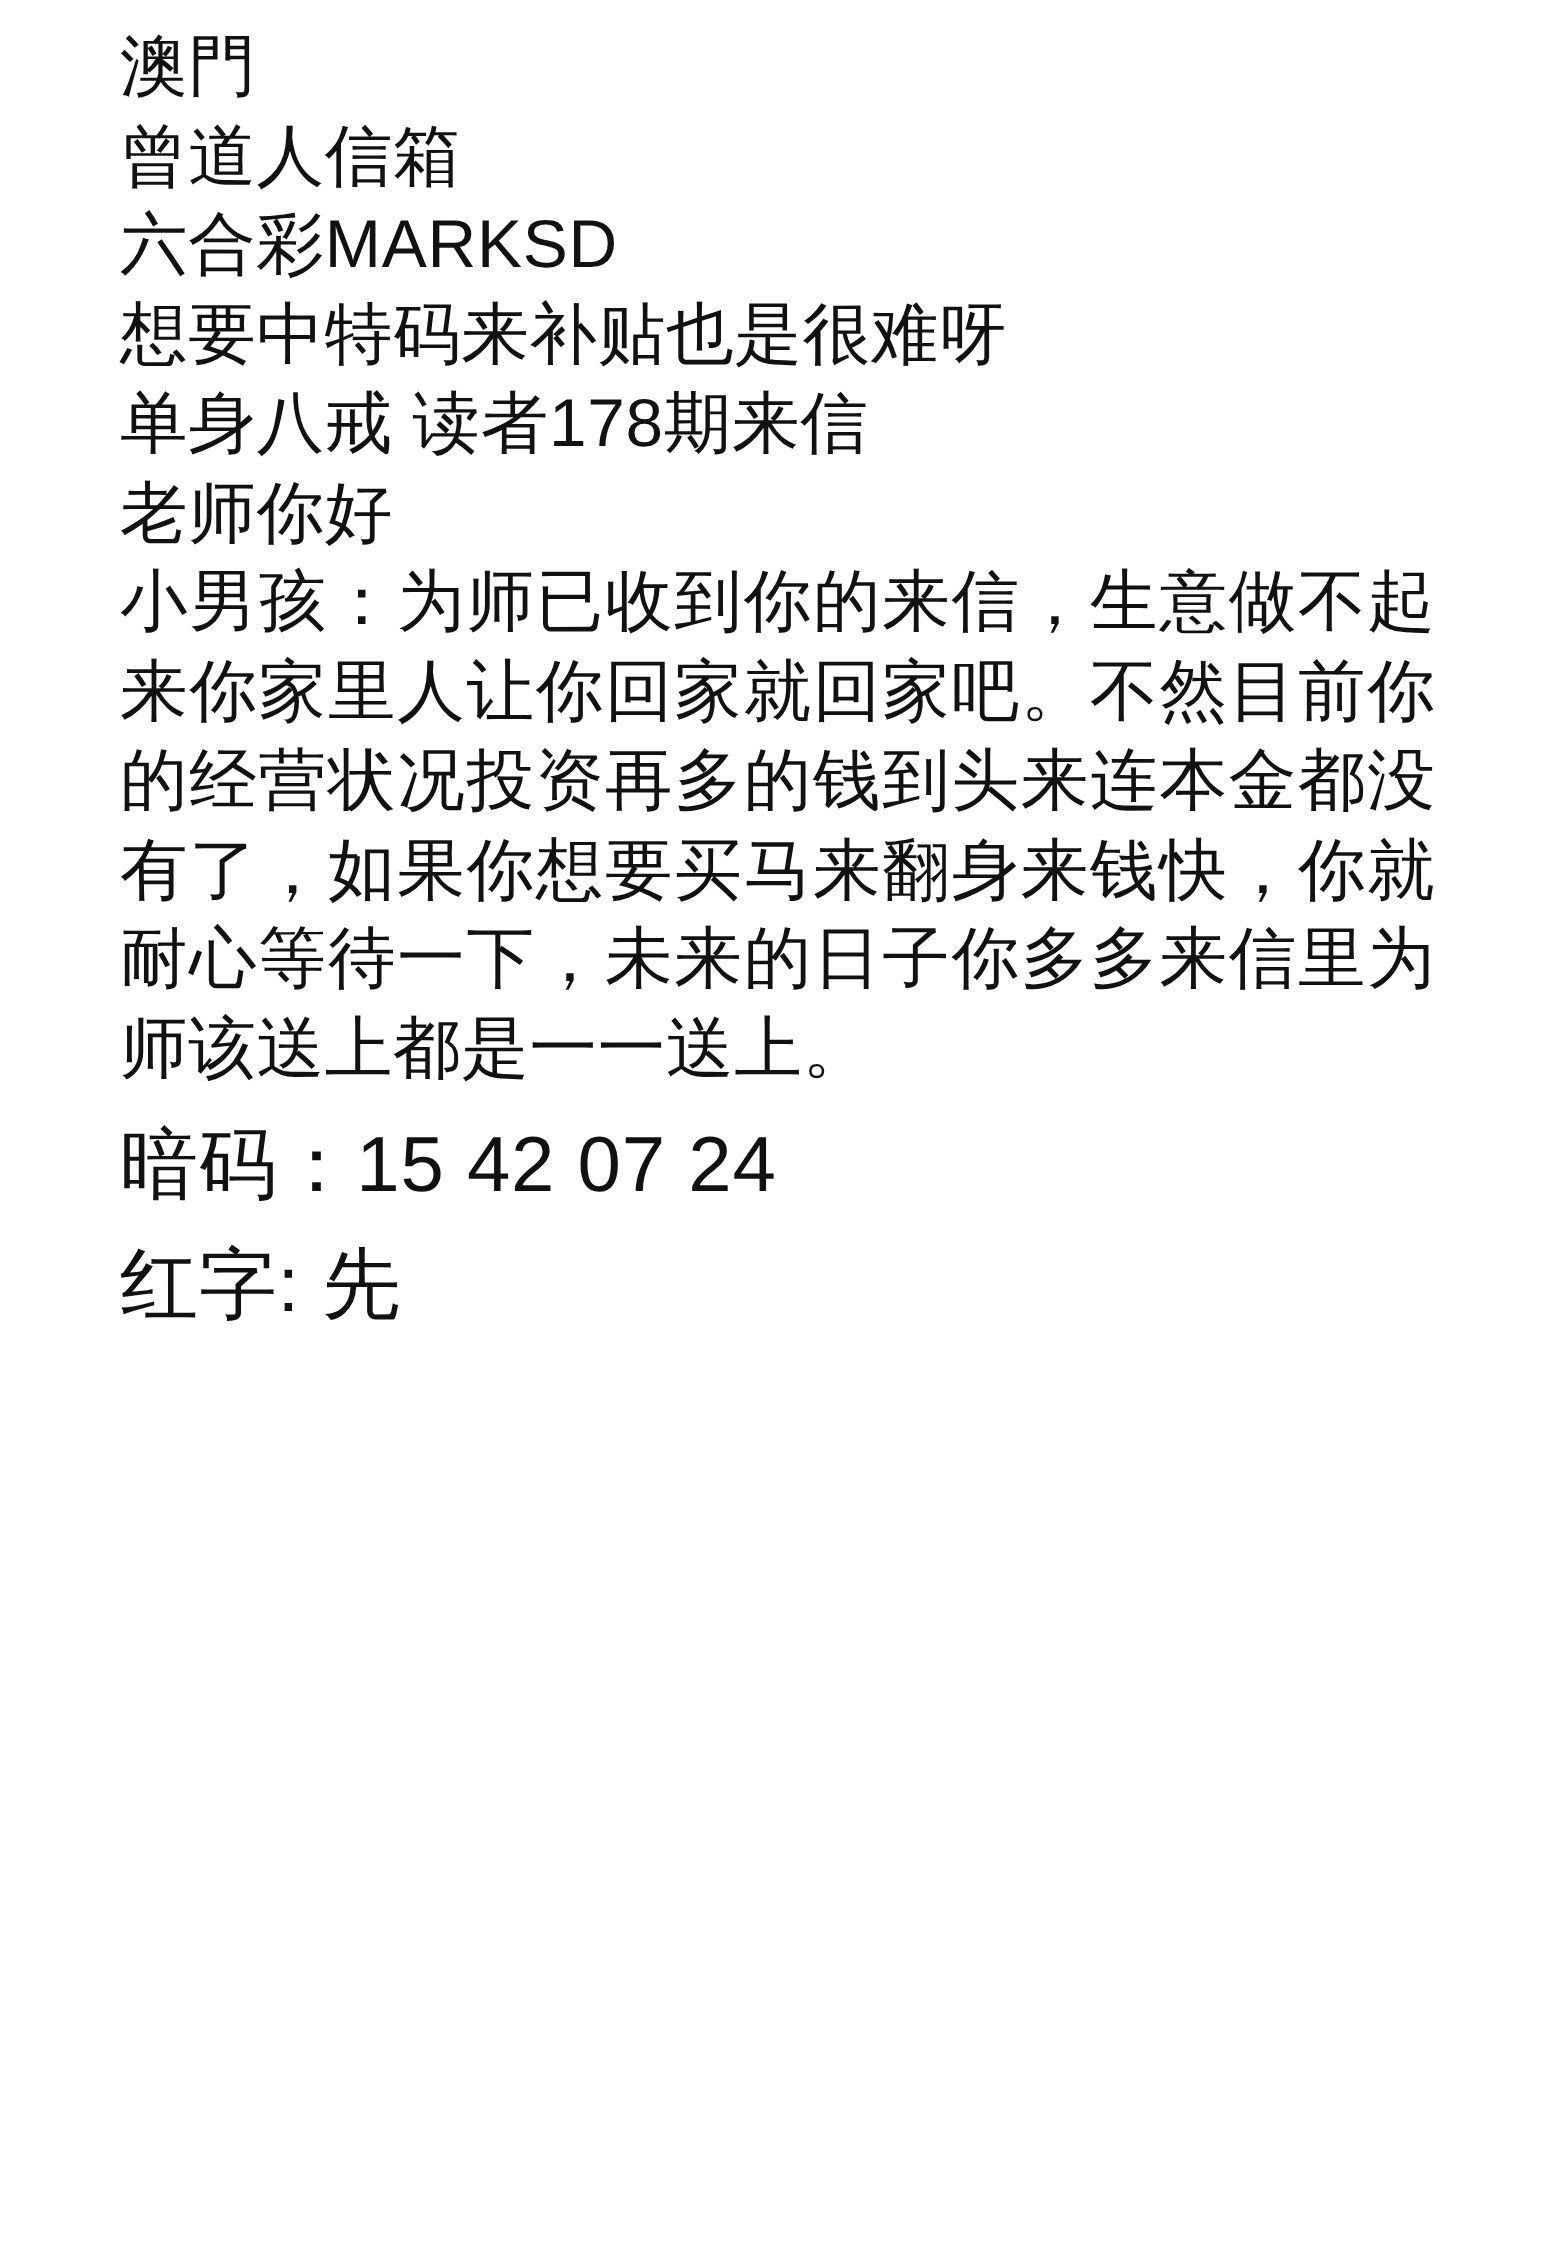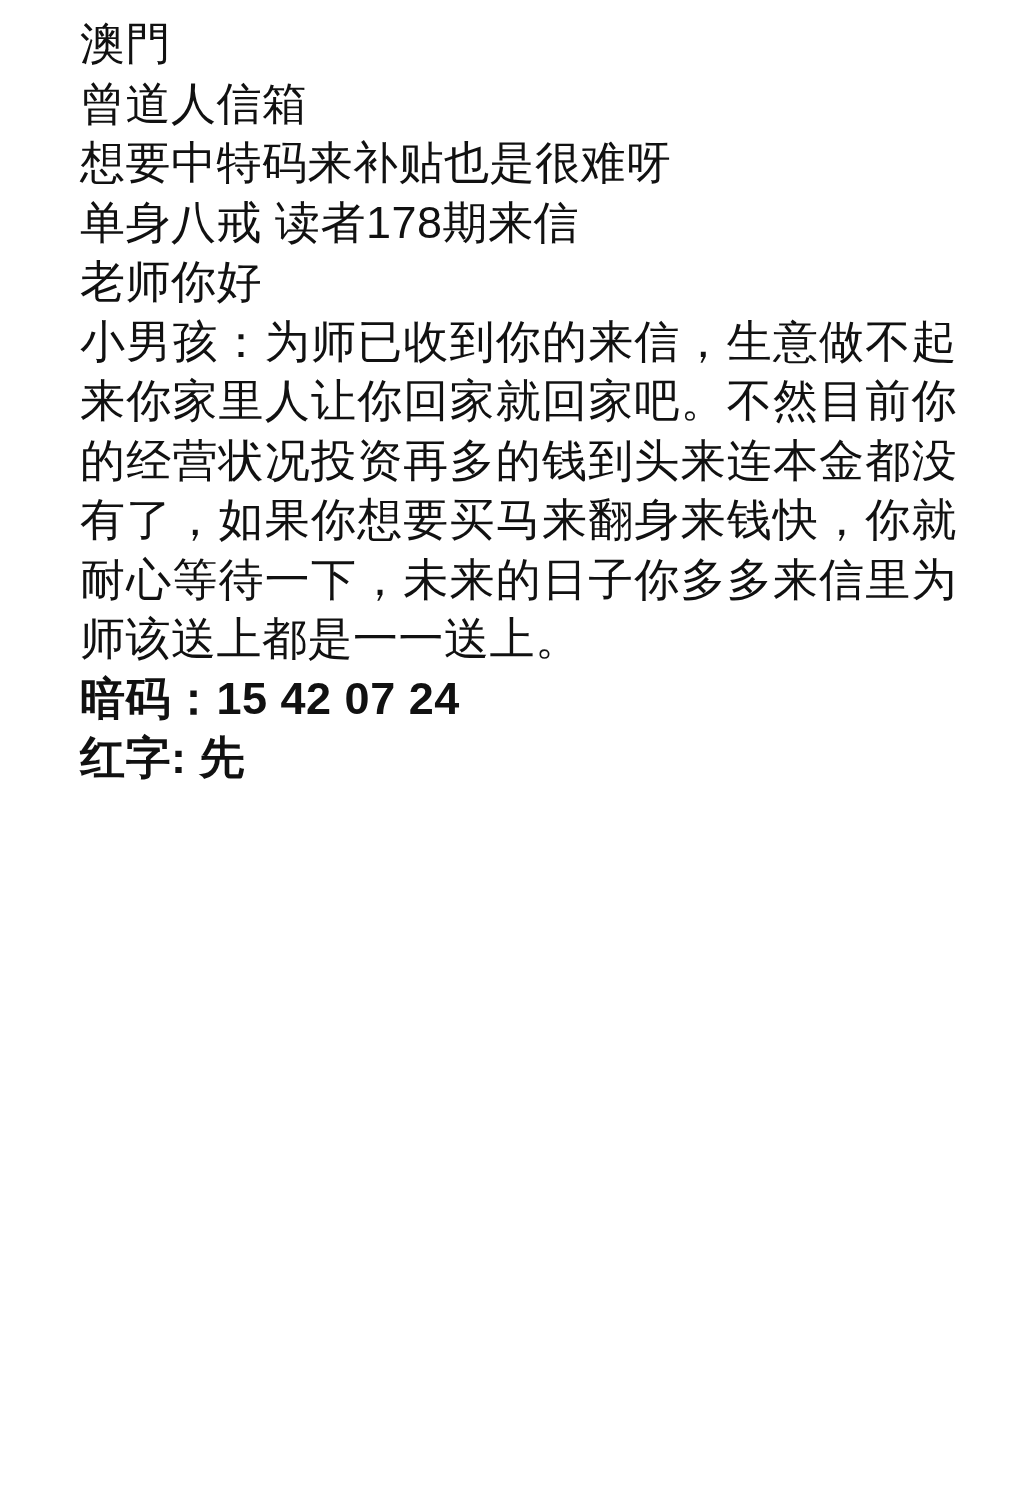--- a/index.html
+++ b/index.html
@@ -33,34 +33,36 @@
     font-size: 45px;
     line-height: 59.5px;
     letter-spacing: 0.5px;
     white-space: normal;
     word-break: break-word;
     text-align: justify;
     text-justify: inter-character;
     font-weight: 400;
   }
   .code-line {
-    font-size: 45px;
+    font-size: 52px;
     line-height: 59.5px;
     letter-spacing: 0.5px;
     white-space: pre-wrap;
-    font-weight: 700;
+    font-weight: 400;
+    margin-top: 20px;
   }
 </style>
 </head>
 <body>
 
 <div class="page">
 
   <div class="line">澳門</div>
   <div class="line">曾道人信箱</div>
+  <div class="line">六合彩MARKSD</div>
   <div class="line">想要中特码来补贴也是很难呀</div>
   <div class="line">单身八戒 读者178期来信</div>
 
   <div class="line">老师你好</div>
 
   <div class="para">小男孩：为师已收到你的来信，生意做不起来你家里人让你回家就回家吧。不然目前你的经营状况投资再多的钱到头来连本金都没有了，如果你想要买马来翻身来钱快，你就耐心等待一下，未来的日子你多多来信里为师该送上都是一一送上。</div>
 
   <div class="code-line"><span>暗码：</span><span>15 42 07 24</span></div>
   <div class="code-line"><span>红字:</span><span> </span><span>先</span></div>
 

